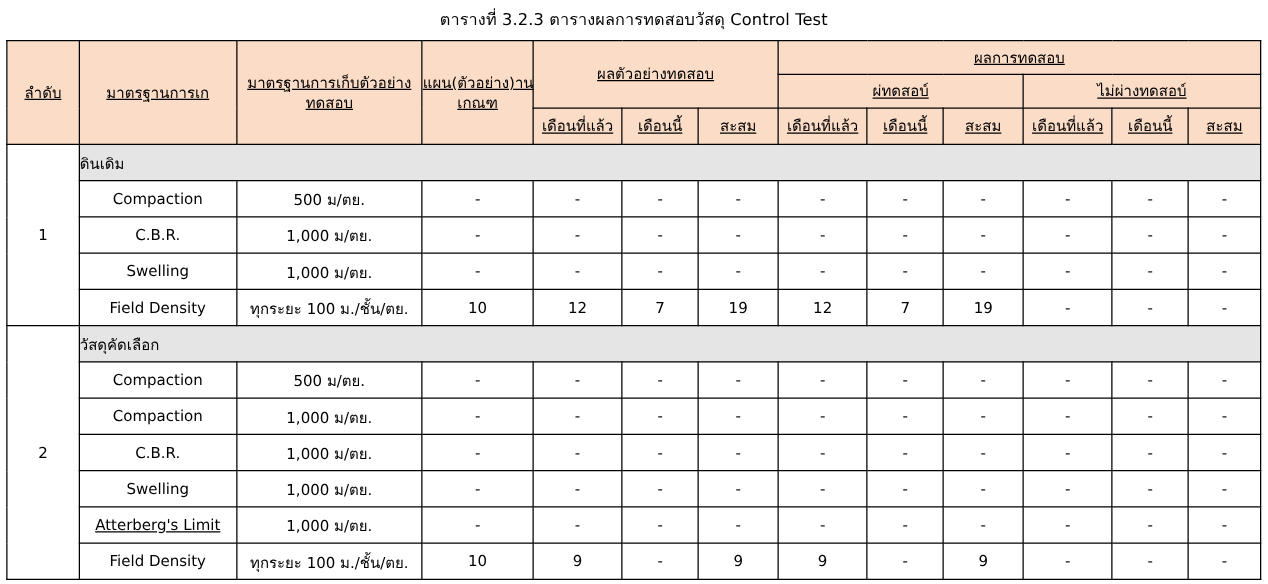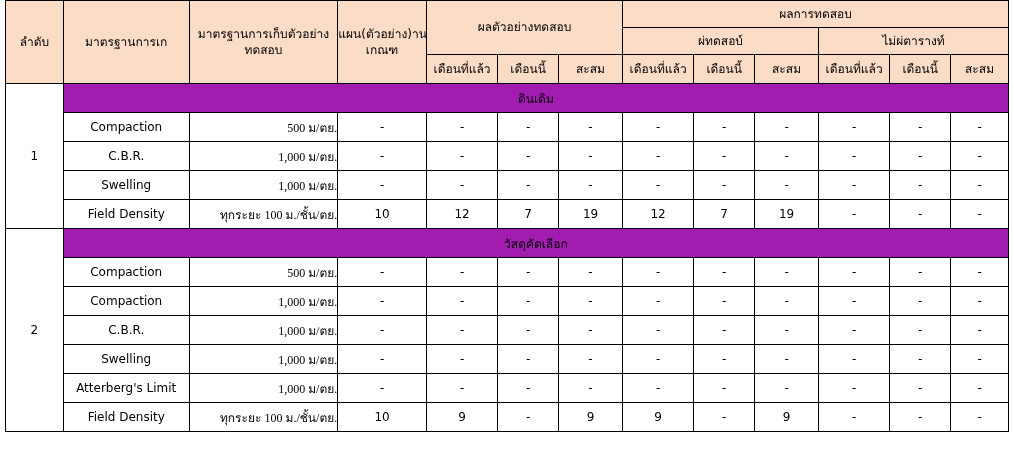--- a/index.html
+++ b/index.html
@@ -38,57 +38,59 @@
     font-size: 12px;
     font-weight: normal;
     padding: 0;
     vertical-align: middle;
   }
   thead th {
     background: #fbdcc6;
     text-align: center;
     line-height: 1.35;
     padding: 4px 2px;
+    text-decoration: underline;
   }
   .h-tall { height: 76px; }
   .h-mid  { height: 26px; }
   .h-sub  { height: 28px; }
 
   tbody td {
     height: 28px;
   }
   td.seq {
     text-align: center;
     font-size: 12px;
   }
   td.group {
-    background: #a21caf;
+    background: #e5e5e5;
     padding-left: 10px;
-    text-align: center;
+    text-align: left;
   }
   td.item {
     padding-left: 20px;
     text-align: center;
   }
   td.std {
-    text-align: right;
-    font-family: Liberation Serif, serif;
+    text-align: center;
   }
   td.num {
     text-align: center;
   }
   .underline-item {
+    text-decoration: underline;
     text-decoration-color: #000;
   }
 </style>
 </head>
 <body>
 
 <div class="page">
 
+  <div class="doc-title">ตารางที่ 3.2.3 ตารางผลการทดสอบวัสดุ Control Test</div>
 
   <table class="main">
     <colgroup>
       <col style="width:56px">
       <col style="width:122px">
       <col style="width:144px">
       <col style="width:86px">
       <col style="width:69px">
       <col style="width:59px">
       <col style="width:62px">
@@ -103,21 +105,21 @@
       <tr>
         <th rowspan="3" class="h-tall">ลำดับ</th>
         <th rowspan="3">มาตรฐานการเก</th>
         <th rowspan="3">มาตรฐานการเก็บตัวอย่างทดสอบ</th>
         <th rowspan="3">แผน(ตัวอย่าง)านเกณฑ</th>
         <th colspan="3" rowspan="2" class="h-mid">ผลตัวอย่างทดสอบ</th>
         <th colspan="6" class="h-mid">ผลการทดสอบ</th>
       </tr>
       <tr>
         <th colspan="3" class="h-mid">ผ่ทดสอบ์</th>
-        <th colspan="3" class="h-mid">ไม่ผ่ตารางท์</th>
+        <th colspan="3" class="h-mid">ไม่ผ่างทดสอบ์</th>
       </tr>
       <tr>
         <th class="h-sub">เดือนที่แล้ว</th>
         <th class="h-sub">เดือนนี้</th>
         <th class="h-sub">สะสม</th>
         <th class="h-sub">เดือนที่แล้ว</th>
         <th class="h-sub">เดือนนี้</th>
         <th class="h-sub">สะสม</th>
         <th class="h-sub">เดือนที่แล้ว</th>
         <th class="h-sub">เดือนนี้</th>

